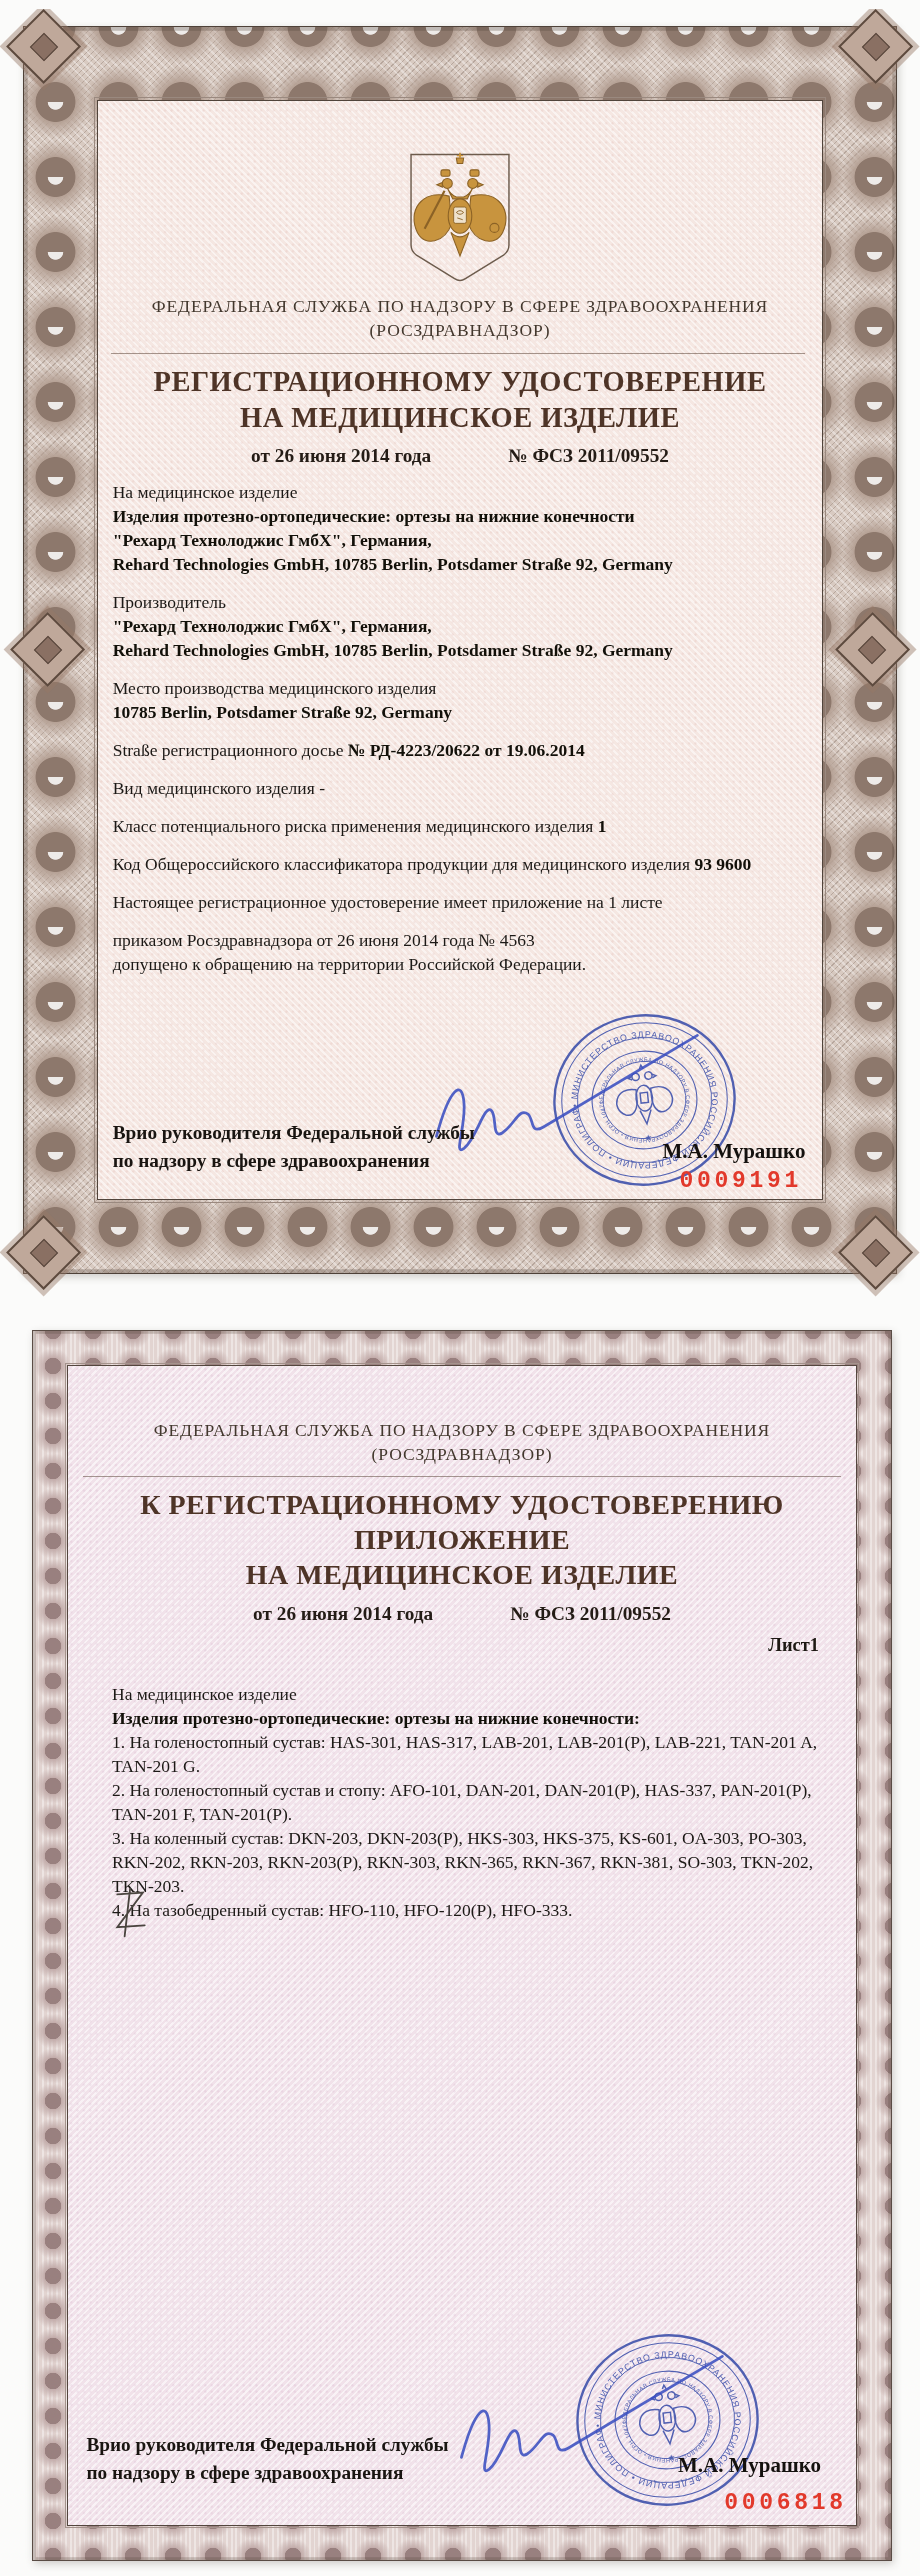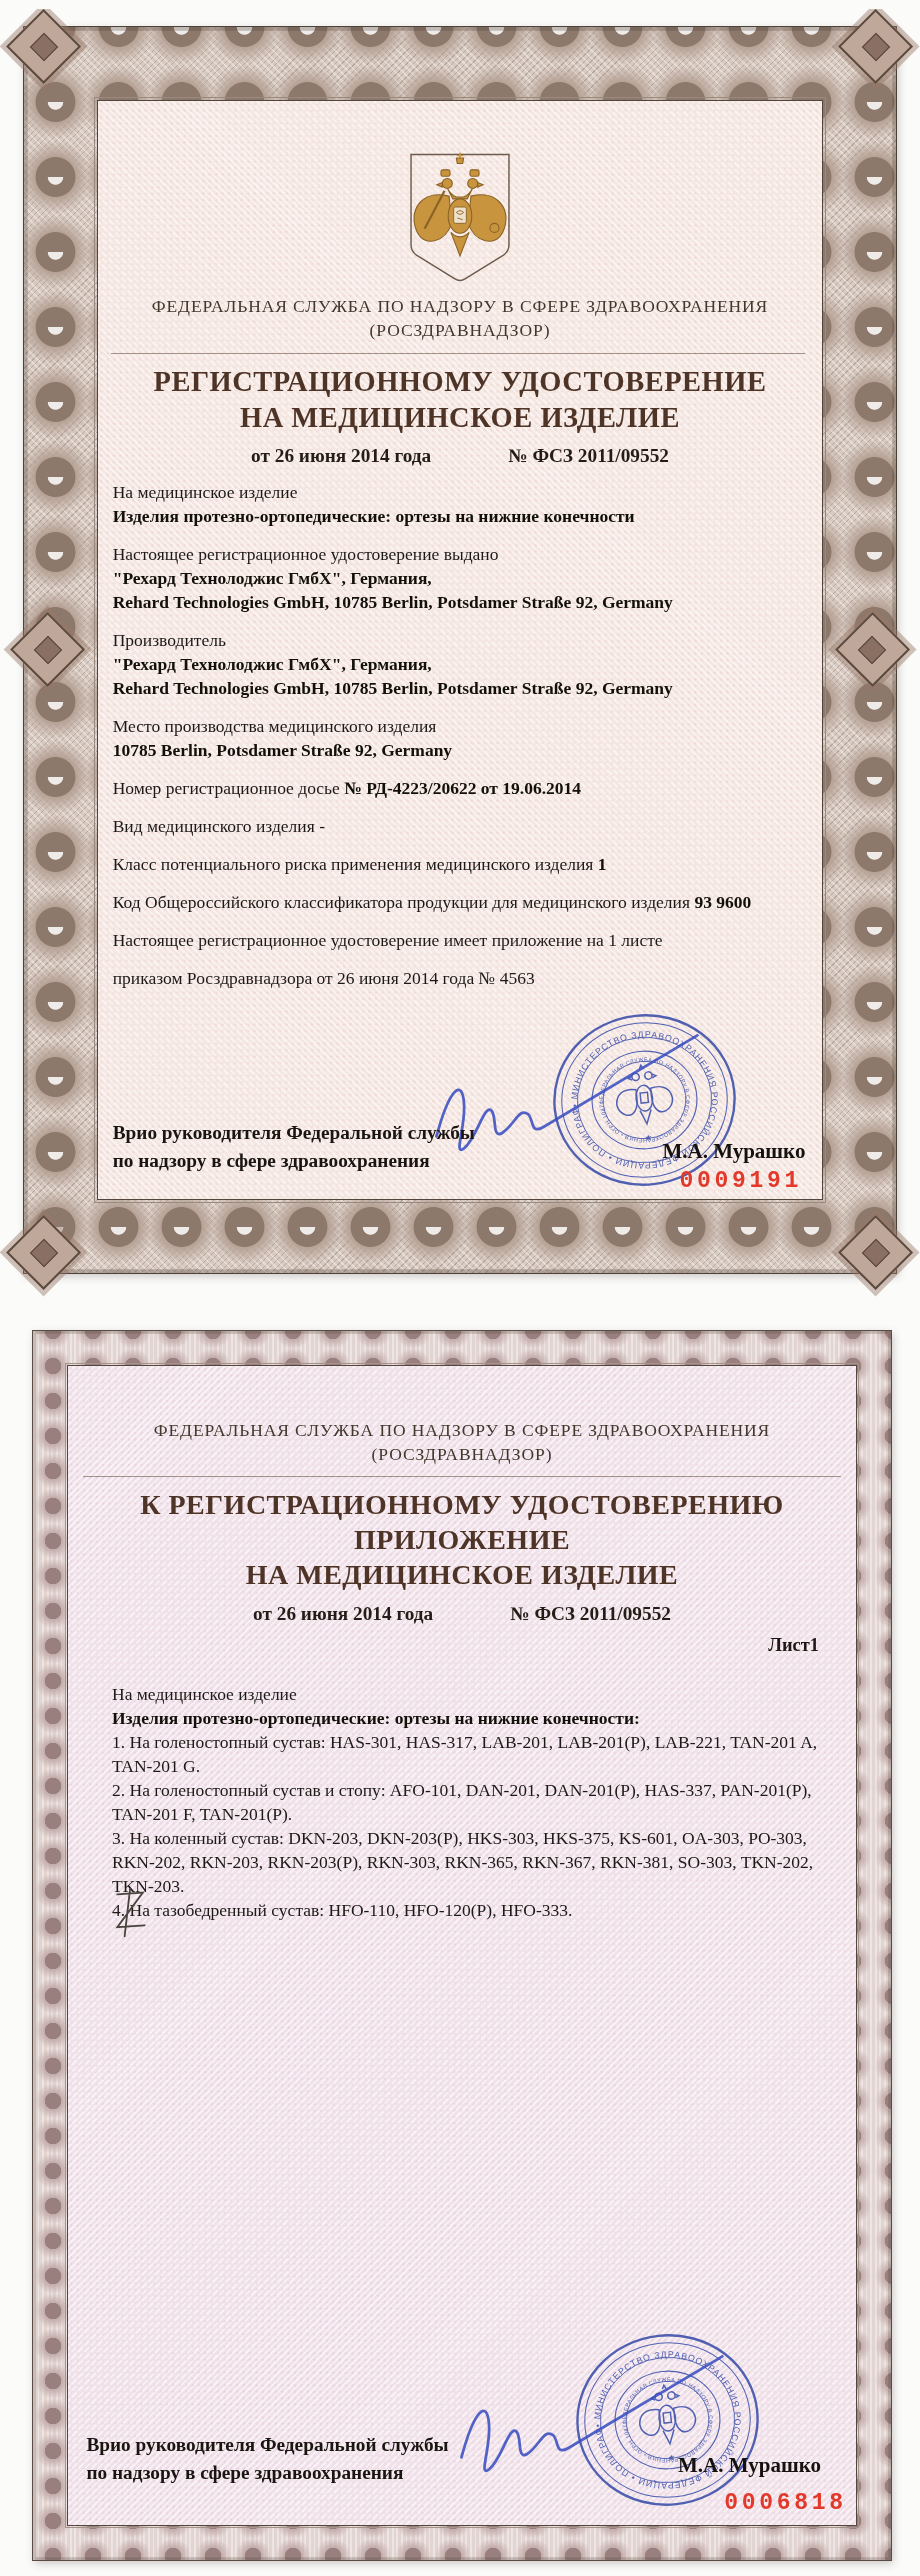--- a/index.html
+++ b/index.html
@@ -126,34 +126,34 @@
       </div>
 
       <div class="daterow" style="top:344px">
         <span>от  26 июня 2014 года</span>
         <span>№  ФСЗ 2011/09552</span>
       </div>
 
       <div class="body" style="left:14.7px;right:15.6px;top:379px">
           <div class="bline"><span>На медицинское изделие</span><b></b></div>
           <div class="bline"><span></span><b>Изделия протезно-ортопедические: ортезы на нижние конечности</b></div>
-          <div class="bline gap"><span>Настоящее регистрационное удостоверение выдано</span><b></b></div>
           <div class="bline"><span></span><b>"Рехард Технолоджис ГмбХ", Германия,</b></div>
           <div class="bline"><span></span><b>Rehard Technologies GmbH, 10785 Berlin, Potsdamer Straße 92, Germany</b></div>
           <div class="bline gap"><span>Производитель</span><b></b></div>
           <div class="bline"><span></span><b>"Рехард Технолоджис ГмбХ", Германия,</b></div>
           <div class="bline"><span></span><b>Rehard Technologies GmbH, 10785 Berlin, Potsdamer Straße 92, Germany</b></div>
           <div class="bline gap"><span>Место производства медицинского изделия</span><b></b></div>
           <div class="bline"><span></span><b>10785 Berlin, Potsdamer Straße 92, Germany</b></div>
-          <div class="bline gap"><span>Номер регистрационное досье </span><b>№ РД-4223/20622 от 19.06.2014</b></div>
+          <div class="bline gap"><span>Straße регистрационного досье </span><b>№ РД-4223/20622 от 19.06.2014</b></div>
           <div class="bline gap"><span>Вид медицинского изделия -</span><b></b></div>
           <div class="bline gap"><span>Класс потенциального риска применения медицинского изделия </span><b>1</b></div>
           <div class="bline gap"><span>Код Общероссийского классификатора продукции для медицинского изделия </span><b>93 9600</b></div>
           <div class="bline gap"><span>Настоящее регистрационное удостоверение имеет приложение на 1 листе</span><b></b></div>
           <div class="bline gap"><span>приказом Росздравнадзора от 26 июня 2014 года № 4563</span><b></b></div>
+          <div class="bline"><span>допущено к обращению на территории Российской Федерации.</span><b></b></div>
         </div>
 
       <div class="stampbox" style="left:436px;top:907px;width:221px;height:184px">
         <svg width="221" height="184" viewBox="-120 -100 240 200">
           <g transform="rotate(-6)" stroke="currentColor" fill="none">
             <ellipse rx="98" ry="92" stroke-width="2.6"></ellipse>
             <ellipse rx="90" ry="84" stroke-width="1.1"></ellipse>
             <ellipse rx="57" ry="53" stroke-width="1.2"></ellipse>
             <path id="s1o" d="M -73,0 A 73,68 0 1 1 73,0 A 73,68 0 1 1 -73,0"></path>
             <path id="s1i" d="M -45,0 A 45,42 0 1 1 45,0 A 45,42 0 1 1 -45,0"></path>

